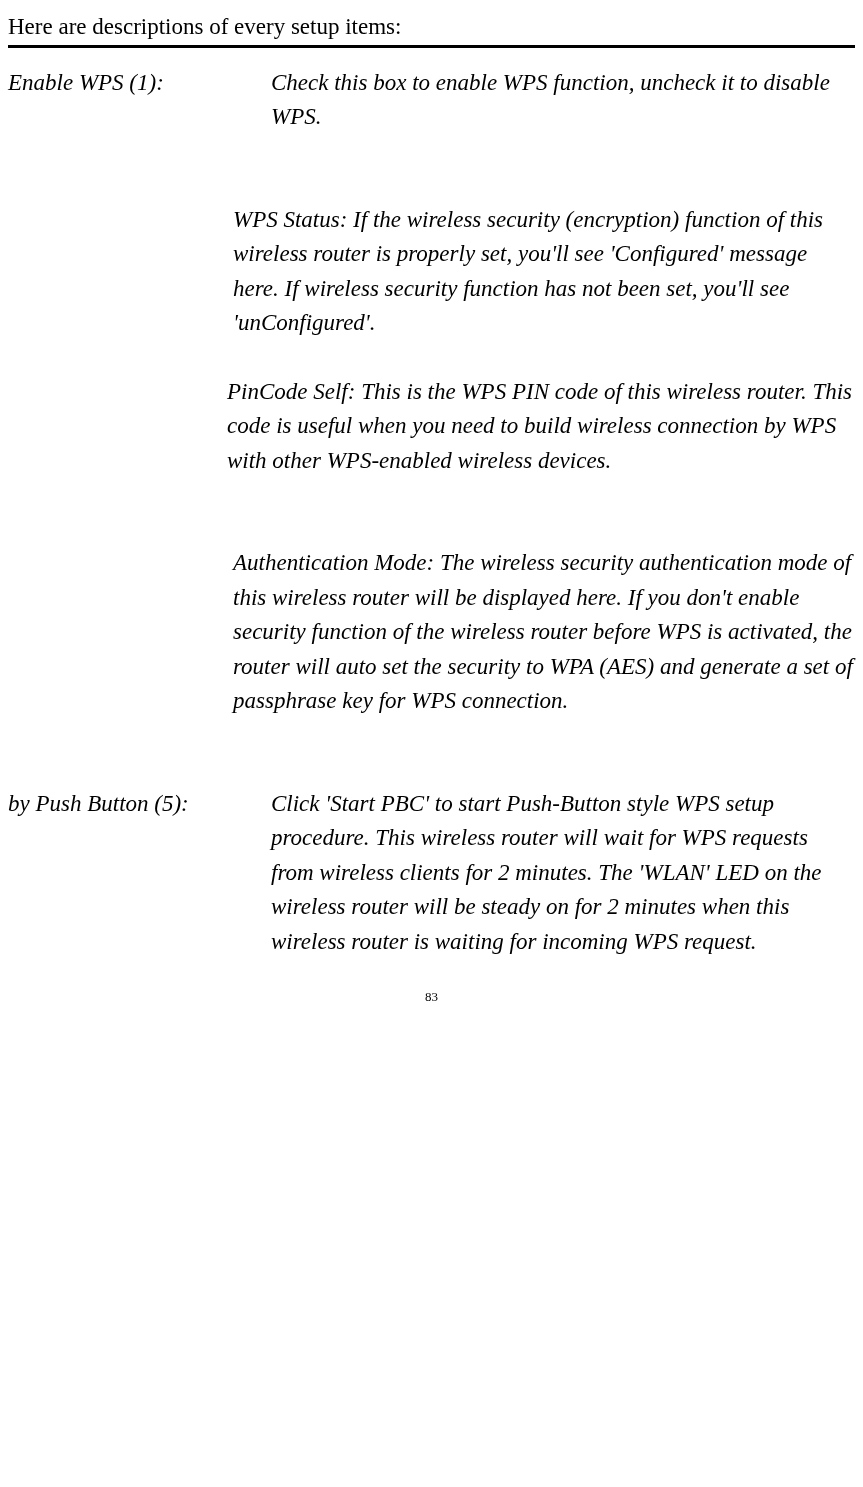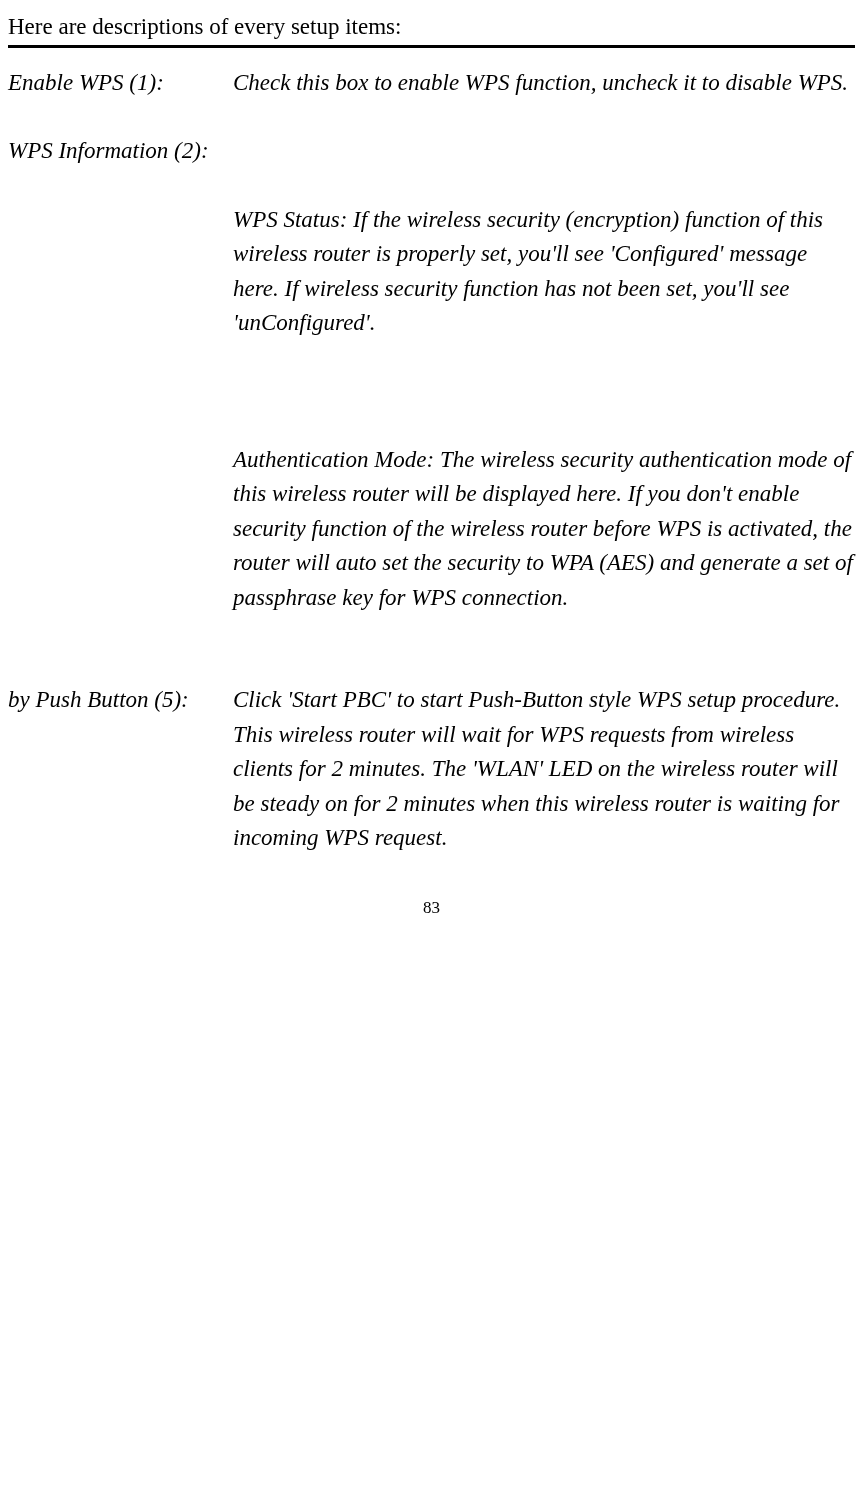--- a/index.html
+++ b/index.html
@@ -25,20 +25,21 @@
       font-style: italic;
       justify-content: space-between;
     }
     .term {
       width: 225px;
       flex-shrink: 0;
       padding-right: 0;
     }
     .def {
       flex: 1;
+      margin-left: 38px;
     }
     .spacer {
       height: 34px;
     }
     .sub {
       display: flex;
       font-style: italic;
     }
     .sub .lead {
       width: 225px;
@@ -46,52 +47,52 @@
     }
     .sub .body {
       flex: 1;
     }
     .sub.offset .body {
       margin-left: -6px;
     }
     .page-number {
       text-align: center;
       font-style: normal;
-      font-size: 17px;
-      margin-top: 39px;
+      font-size: 13px;
+      margin-top: 28px;
     }
   </style>
 </head>
 <body>
 
 <div class="intro">Here are descriptions of every setup items:</div>
 <hr class="divider">
 
 <div class="row">
   <div class="term">Enable WPS (1):</div>
   <div class="def">Check this box to enable WPS function, uncheck it to disable WPS.</div>
 </div>
 
 <div class="spacer"></div>
 
 <div class="row">
-  <div class="term">WPS Information (2):</div>
 </div>
 
 <div class="spacer"></div>
 
 <div class="sub">
   <div class="lead"></div>
   <div class="body">WPS Status: If the wireless security (encryption) function of this wireless router is properly set, you'll see 'Configured' message here. If wireless security function has not been set, you'll see 'unConfigured'.</div>
 </div>
 
 <div class="spacer"></div>
 
 <div class="sub offset">
   <div class="lead"></div>
+  <div class="body">PinCode Self: This is the WPS PIN code of this wireless router. This code is useful when you need to build wireless connection by WPS with other WPS-enabled wireless devices.</div>
 </div>
 
 <div class="spacer"></div>
 
 <div class="sub">
   <div class="lead"></div>
 </div>
 
 <div class="spacer"></div>
 

